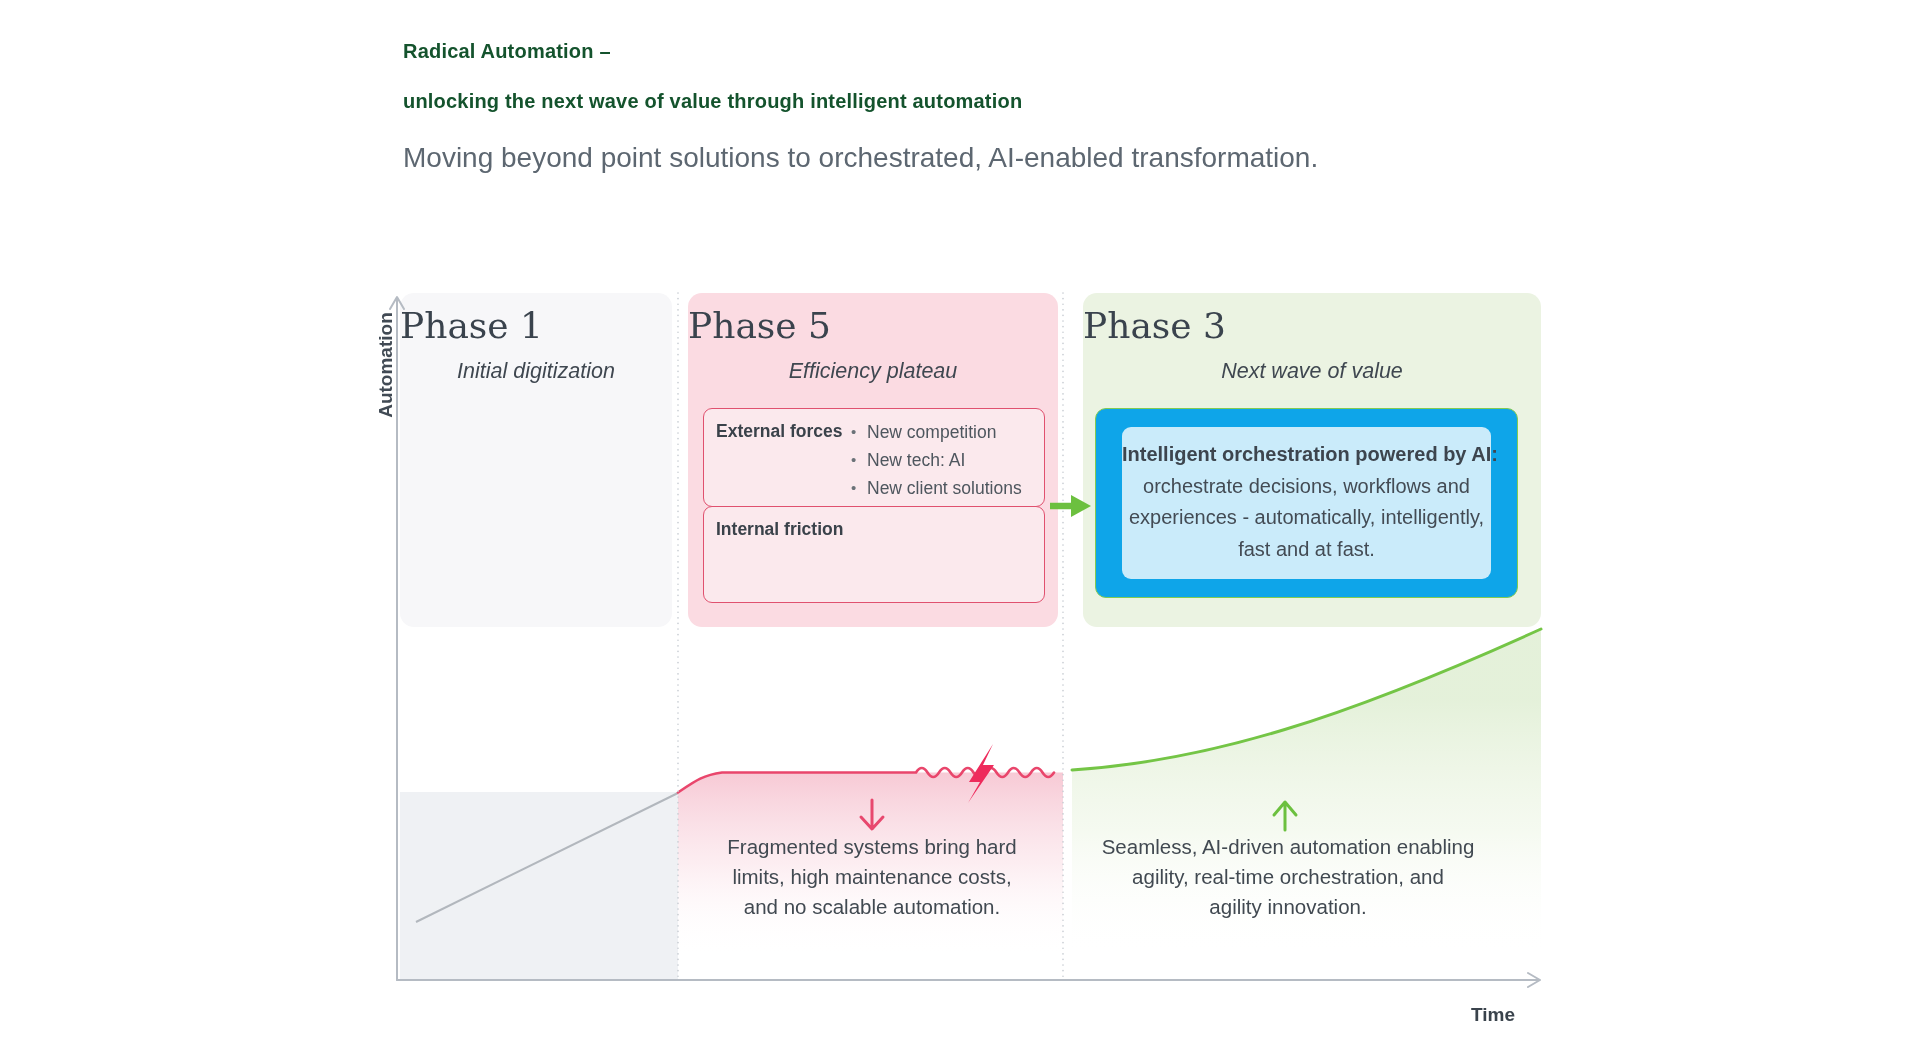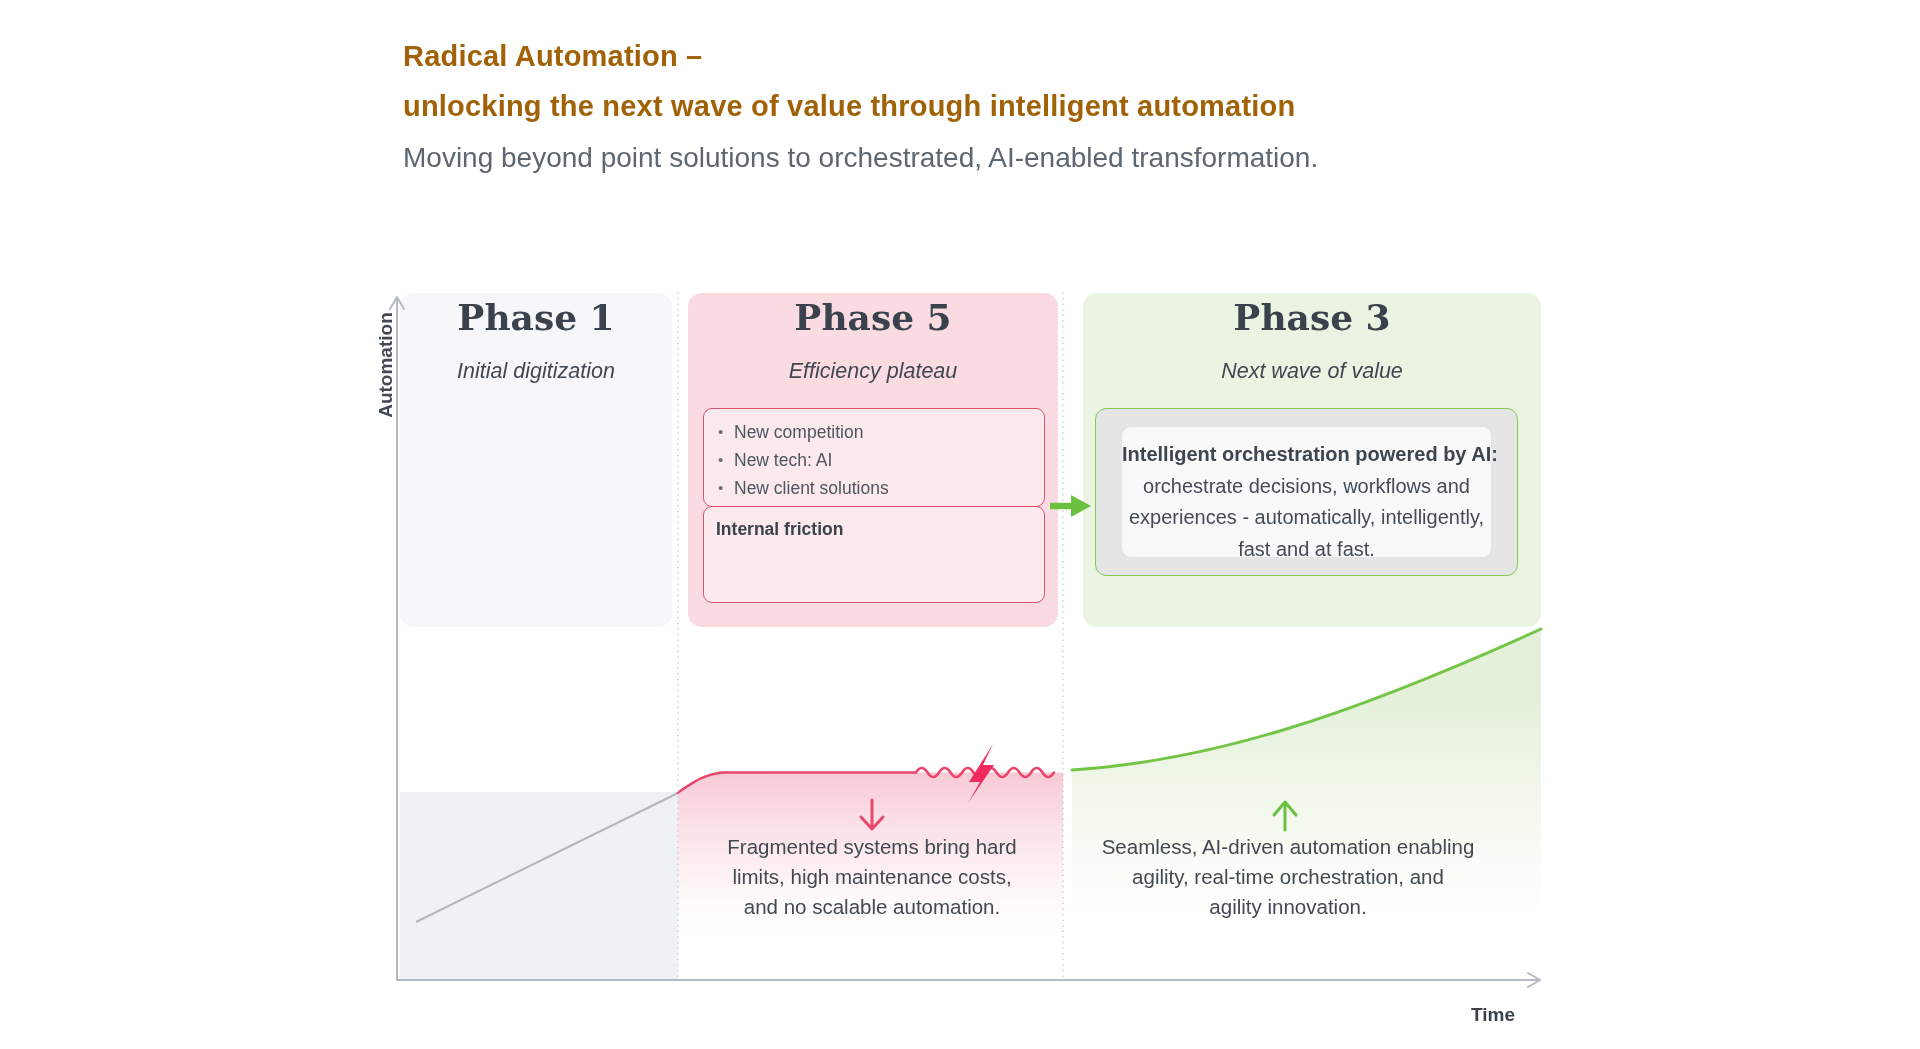--- a/index.html
+++ b/index.html
@@ -1,47 +1,47 @@
 <!DOCTYPE html>
 <html><head>
 <meta charset="utf-8">
 <style>
   html,body{margin:0;padding:0;background:#ffffff;}
   .stage{position:relative;width:1920px;height:1049px;background:#ffffff;overflow:hidden;
          font-family:"Liberation Sans",sans-serif;color:#414951;}
 
   
-  .h-bold{position:absolute;left:403px;white-space:nowrap;font-size:29px;font-weight:700;color:#a16207;letter-spacing:.2px;}
+  .h-bold{position:absolute;left:403px;white-space:nowrap;font-size:20px;font-weight:700;color:#14532d;letter-spacing:.2px;}
   #t1{top:40px;} #t2{top:90px;}
   #t3{position:absolute;left:403px;top:142px;white-space:nowrap;font-size:28px;font-weight:400;color:#5d6771;}
 
   
   .panel{position:absolute;top:293px;height:334px;border-radius:14px;}
   #p1{left:400px;width:272px;background:#f7f7f9;}
   #p2{left:688px;width:370px;background:#fbdbe2;}
   #p3{left:1083px;width:458px;background:#ebf3e2;}
-  .ph-title{position:absolute;top:3px;left:0;right:0;text-align:center;
-            font-family:"DejaVu Serif",serif;font-weight:700;font-size:36px;color:#3a434d;}
+  .ph-title{position:absolute;top:12px;left:0;right:0;text-align:left;
+            font-family:"DejaVu Serif",serif;font-weight:400;font-size:36px;color:#3a434d;}
   .ph-sub{position:absolute;top:66px;left:0;right:0;text-align:center;
           font-style:italic;font-size:21.5px;color:#3f4750;}
 
   
   .force-box{position:absolute;left:703px;width:342px;box-sizing:border-box;
              background:#fbe9ed;border:1.5px solid #e0516f;border-radius:9px;
              display:flex;padding:9px 10px 9px 12px;}
   #box-ext{top:408px;height:99px;}
   #box-int{top:506px;height:97px;flex-direction:column;}
   .fb-label{flex:0 0 133px;font-size:17.5px;font-weight:700;color:#3a424a;padding-top:3px;}
   .fb-list{flex:1;}
   .fb-item{position:relative;font-size:17.5px;line-height:28px;color:#4e565e;padding-left:18px;white-space:nowrap;}
   .fb-item::before{content:"•";position:absolute;left:2px;color:#6b7278;font-size:15px;}
 
   
-  #callout{position:absolute;left:1095px;top:408px;width:423px;height:168px;box-sizing:border-box;
-           background:#e5e5e5;border:1.5px solid #82cb52;border-radius:11px;}
+  #callout{position:absolute;left:1095px;top:408px;width:423px;height:190px;box-sizing:border-box;
+           background:#0ea5e9;border:1.5px solid #82cb52;border-radius:11px;}
   #callout-inner{position:absolute;left:26px;right:26px;top:18px;bottom:18px;
                  background:rgba(255,255,255,.78);border-radius:9px;padding-top:12px;box-sizing:border-box;}
   .co-line{text-align:center;white-space:nowrap;font-size:20px;line-height:31.5px;color:#434b54;}
   .co-bold{font-weight:700;color:#3d454e;}
 
   
   .caption{position:absolute;top:832px;text-align:center;}
   #cap2{left:682px;width:380px;}
   #cap3{left:1078px;width:420px;}
   .cap-line{font-size:20.5px;line-height:30px;color:#414951;white-space:nowrap;}
@@ -111,20 +111,21 @@
 
     <line x1="1050" y1="506" x2="1073" y2="506" stroke="#6cc03f" stroke-width="6.5"></line>
     <polygon points="1071,495 1091,506 1071,517" fill="#6cc03f"></polygon>
 
     <path d="M872 800 L872 826 M861 817 L872 829 L883 817" stroke="#e8486e" stroke-width="3" fill="none" stroke-linecap="round" stroke-linejoin="round"></path>
 
     <path d="M1285 830 L1285 804 M1274 815 L1285 802 L1296 815" stroke="#6cc03f" stroke-width="3" fill="none" stroke-linecap="round" stroke-linejoin="round"></path>
   </svg>
 
   <div id="box-ext" class="force-box">
+    <div class="fb-label">External forces</div>
     <div class="fb-list">
       <div class="fb-item">New competition</div>
       <div class="fb-item">New tech: AI</div>
       <div class="fb-item">New client solutions</div>
     </div>
   </div>
   <div id="box-int" class="force-box">
     <div class="fb-label">Internal friction</div>
   </div>
 

